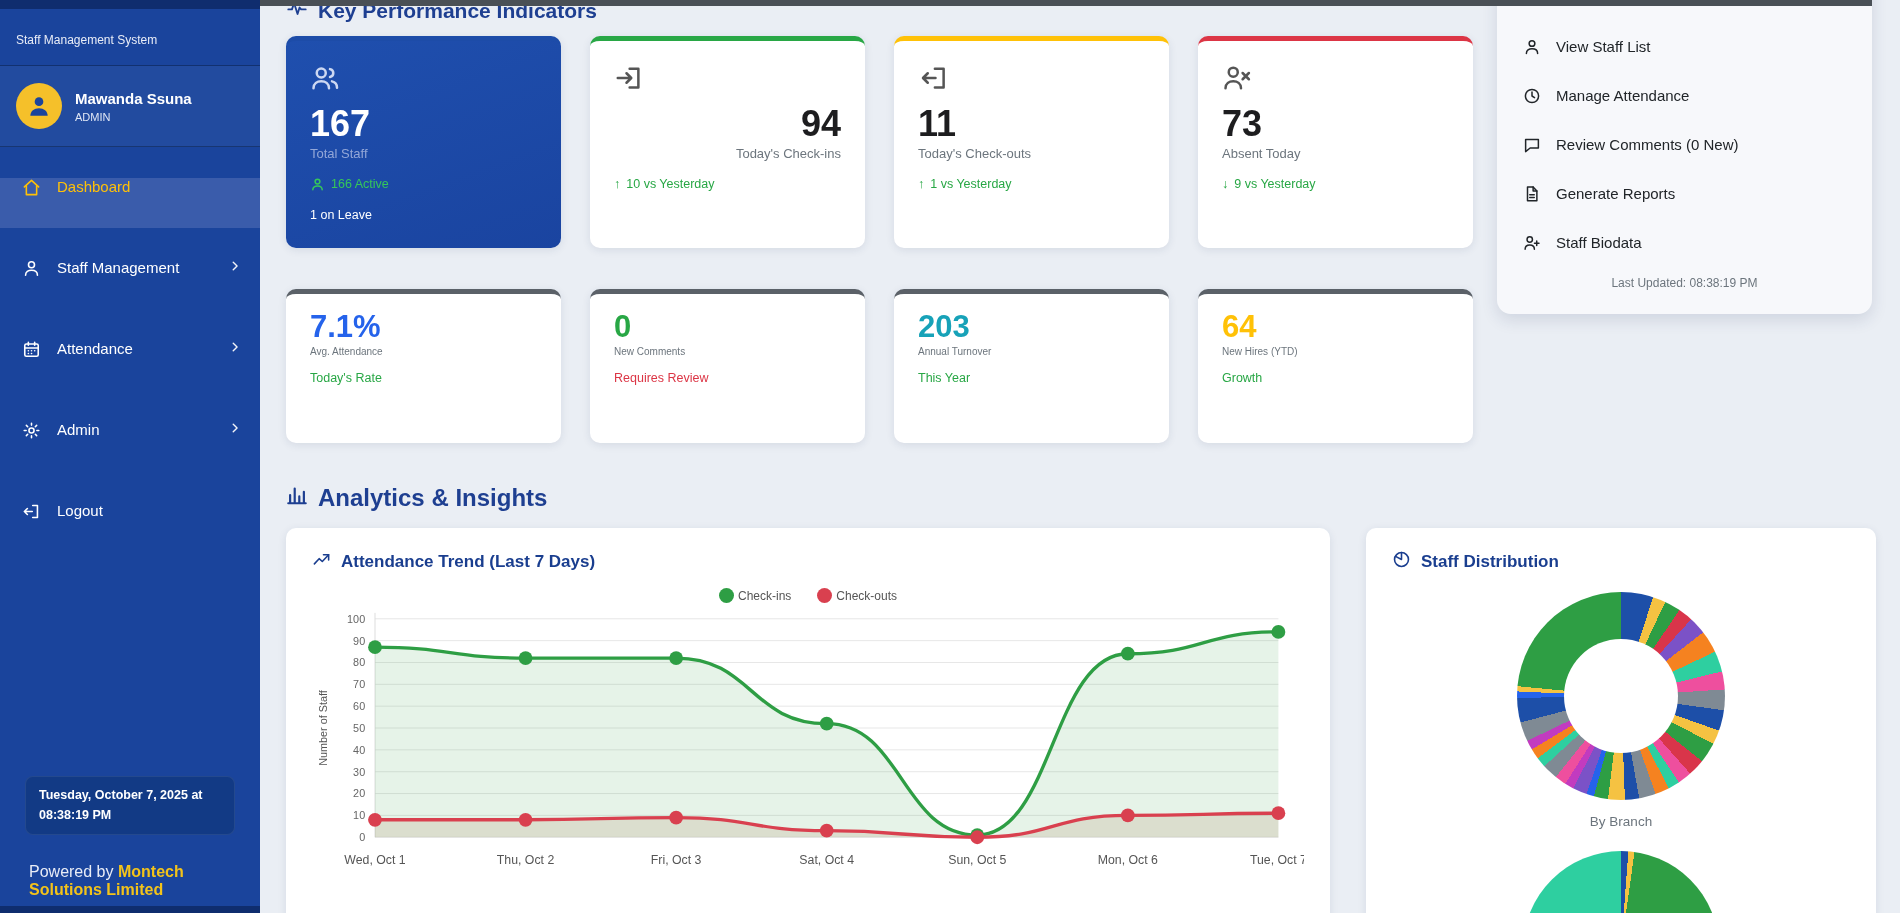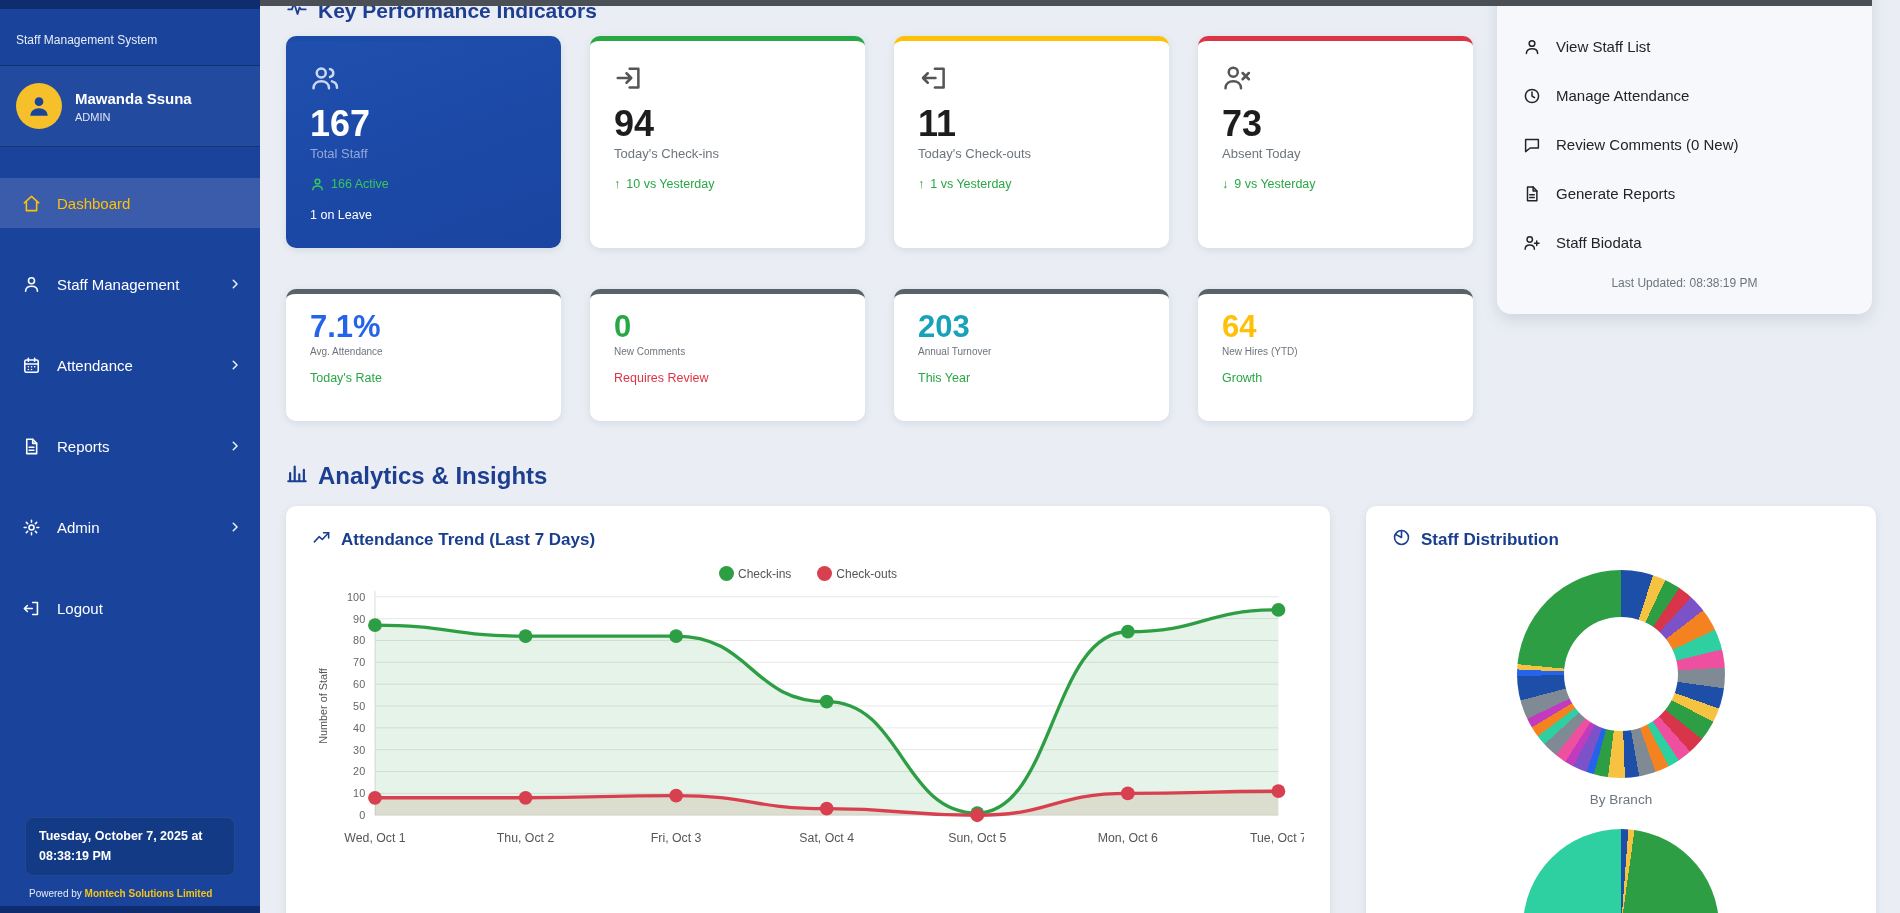--- a/index.html
+++ b/index.html
@@ -13,31 +13,31 @@
   .brand { padding:16px 16px 18px 16px; border-bottom:1px solid rgba(0,0,0,.28); }
   .brand h1 { color:#f3c31a; font-size:21px; font-weight:bold; letter-spacing:.2px; }
   .brand p { color:#e9edf7; font-size:12px; margin-top:8px; }
   .user { display:flex; align-items:center; gap:13px; padding:17px 16px;
           background:rgba(255,255,255,.04); border-bottom:1px solid rgba(0,0,0,.28); }
   .avatar { width:46px; height:46px; border-radius:50%; background:#f5c02a; color:#1a449c;
             display:flex; align-items:center; justify-content:center; flex-shrink:0; }
   .user-name { font-size:15px; font-weight:bold; }
   .user-role { font-size:11px; color:#dfe6f5; margin-top:4px; }
   .menu { margin-top:8px; }
-  .menu-item { display:flex; align-items:center; height:50px; padding:0 18px 0 22px;
+  .menu-item { display:flex; height:50px; padding:0 18px 0 22px;
                font-size:15px; color:#fff; cursor:pointer;margin-top:31px; }
   .menu-item .mi-icon { width:19px; height:19px; margin-right:16px; display:inline-flex; }
   .menu-item .mi-icon svg { width:19px; height:19px; }
   .menu-item.active { background:#3a5cab; color:#ffc107; }
   .menu-item.active .mi-icon { color:#ffc107; }
   .menu-item .chev { margin-left:auto; width:14px; height:14px; opacity:.95; }
   .sidebar-footer { position:absolute; left:0; right:0; bottom:14px; padding:0 25px; }
   .date-box { background:#123a85; border:1px solid rgba(255,255,255,.08); border-radius:8px;
               padding:9px 13px; font-size:12.5px; font-weight:bold; line-height:1.55; color:#fff; }
-  .powered { margin-top:12px; padding-left:4px; font-size:10px; color:#e8ecf6; }
+  .powered { margin-top:28px; padding-left:4px; font-size:16px; color:#e8ecf6; }
   .powered b { color:#f3c31a; }
   .sidebar-bottomstrip { position:absolute; left:0; right:0; bottom:0; height:7px; background:#0f2d6e; }
 
   
   .content { position:relative; flex:1; padding:0 24px 0 26px; }
   .topstrip { position:absolute; left:0; top:0; width:1612px; height:6px; background:#4a5056; z-index:30; }
   .section-heading { display:flex; align-items:center; gap:10px; color:#1e3f91;
                      font-size:21px; font-weight:bold; margin-top:-3px; }
   .section-heading svg { width:22px; height:22px; }
 
@@ -49,21 +49,21 @@
   .kpi-card .k-icon { width:30px; height:30px; color:#555; }
   .kpi-card.primary .k-icon { color:#cdd8f2; }
   .kpi-card .k-icon svg { width:30px; height:30px; }
   .k-value { font-size:36px; font-weight:bold; color:#1d1d1f; margin-top:12px; line-height:1.05; }
   .kpi-card.primary .k-value { color:#fff; }
   .k-label { font-size:13px; color:#6c757d; margin-top:3px; }
   .kpi-card.primary .k-label { color:#93a7d8; }
   .k-change { display:flex; align-items:center; gap:6px; font-size:12.5px; color:#28a745; margin-top:16px; }
   .k-leave { font-size:12.5px; color:#fff; margin-top:16px; }
 
-  .metric-card { width:275px; height:132px; padding:16px 24px; border-top:5px solid #5b6168; }
+  .metric-card { width:275px; height:154px; padding:16px 24px; border-top:5px solid #5b6168; }
   .m-value { font-size:31px; font-weight:bold; line-height:1.1; }
   .m-label { font-size:10px; color:#6c757d; margin-top:2px; }
   .m-note  { font-size:12.5px; margin-top:14px; }
 
   
   .quick-panel { position:absolute; left:1497px; top:-42px; width:375px; height:356px;
                  background:#f7f8fb; border-radius:14px; box-shadow:0 6px 16px rgba(30,50,90,.13);
                  padding-top:64px; z-index:5; }
   .qa-item { display:flex; align-items:center; gap:15px; height:49px; padding:0 26px;
              font-size:15px; color:#212529; cursor:pointer; }
@@ -134,32 +134,20 @@
             </svg></span>
         </div>
         <div class="menu-item">
           <span class="mi-icon">
             <svg viewBox="0 0 24 24" fill="none" stroke="currentColor" stroke-width="2" stroke-linecap="round" stroke-linejoin="round">
               <rect x="3.5" y="5" width="17" height="15.5" rx="2"></rect>
               <path d="M3.5 10h17M8 2.8V6.6M16 2.8V6.6M8 13.5h.1M12 13.5h.1M16 13.5h.1M8 17h.1M12 17h.1"></path>
             </svg>
           </span>
     <span>Attendance</span>
-    <span class="chev"><svg viewBox="0 0 24 24" fill="none" stroke="currentColor" stroke-width="2" stroke-linecap="round" stroke-linejoin="round">
-              <path d="M9 5.5 15.5 12 9 18.5" stroke-width="2.4"></path>
-            </svg></span>
-        </div>
-        <div class="menu-item">
-          <span class="mi-icon">
-            <svg viewBox="0 0 24 24" fill="none" stroke="currentColor" stroke-width="2" stroke-linecap="round" stroke-linejoin="round">
-              <path d="M6 2.8h7.5L18.5 8v13H6z"></path>
-              <path d="M13.5 2.8V8h5M9 13h6M9 16.8h6"></path>
-            </svg>
-          </span>
-    <span>Reports</span>
     <span class="chev"><svg viewBox="0 0 24 24" fill="none" stroke="currentColor" stroke-width="2" stroke-linecap="round" stroke-linejoin="round">
               <path d="M9 5.5 15.5 12 9 18.5" stroke-width="2.4"></path>
             </svg></span>
         </div>
         <div class="menu-item">
           <span class="mi-icon">
             <svg viewBox="0 0 24 24" fill="none" stroke="currentColor" stroke-width="2" stroke-linecap="round" stroke-linejoin="round">
               <circle cx="12" cy="12" r="3.2"></circle>
               <path d="M12 2.8v2.4M12 18.8v2.4M2.8 12h2.4M18.8 12h2.4M5.5 5.5l1.7 1.7M16.8 16.8l1.7 1.7M18.5 5.5l-1.7 1.7M7.2 16.8l-1.7 1.7"></path>
             </svg>
@@ -209,21 +197,21 @@
   <div class="k-label">Total Staff</div>
   <div class="k-change" style="color:#35c759">
     <span style="display:inline-flex;width:15px;height:15px">
                 <svg viewBox="0 0 24 24" fill="none" stroke="currentColor" stroke-width="2.4" stroke-linecap="round" stroke-linejoin="round">
                   <circle cx="12" cy="7.3" r="3.8"></circle>
                   <path d="M4.5 20.5c0-4.2 3.4-6.3 7.5-6.3s7.5 2.1 7.5 6.3"></path>
                 </svg>
               </span>166 Active</div>
   <div class="k-leave">1 on Leave</div>
           </div>
-          <div class="card kpi-card" style="border-top-color: rgb(40, 167, 69);">
+          <div class="card kpi-card" style="border-top-color: rgb(40, 167, 69); text-align: right;">
     <div class="k-icon"><svg viewBox="0 0 24 24" fill="none" stroke="currentColor" stroke-width="2" stroke-linecap="round" stroke-linejoin="round">
                 <path d="M12.5 4.5h7v15h-7"></path>
                 <path d="M3 12h10.5M10 8.2 13.8 12 10 15.8"></path>
               </svg></div>
     <div class="k-value">94</div>
     <div class="k-label">Today's Check-ins</div>
     <div class="k-change" style="color:#28a745">
       <span>↑</span>10 vs Yesterday</div>
           </div>
           <div class="card kpi-card" style="border-top-color: rgb(255, 193, 7);">

